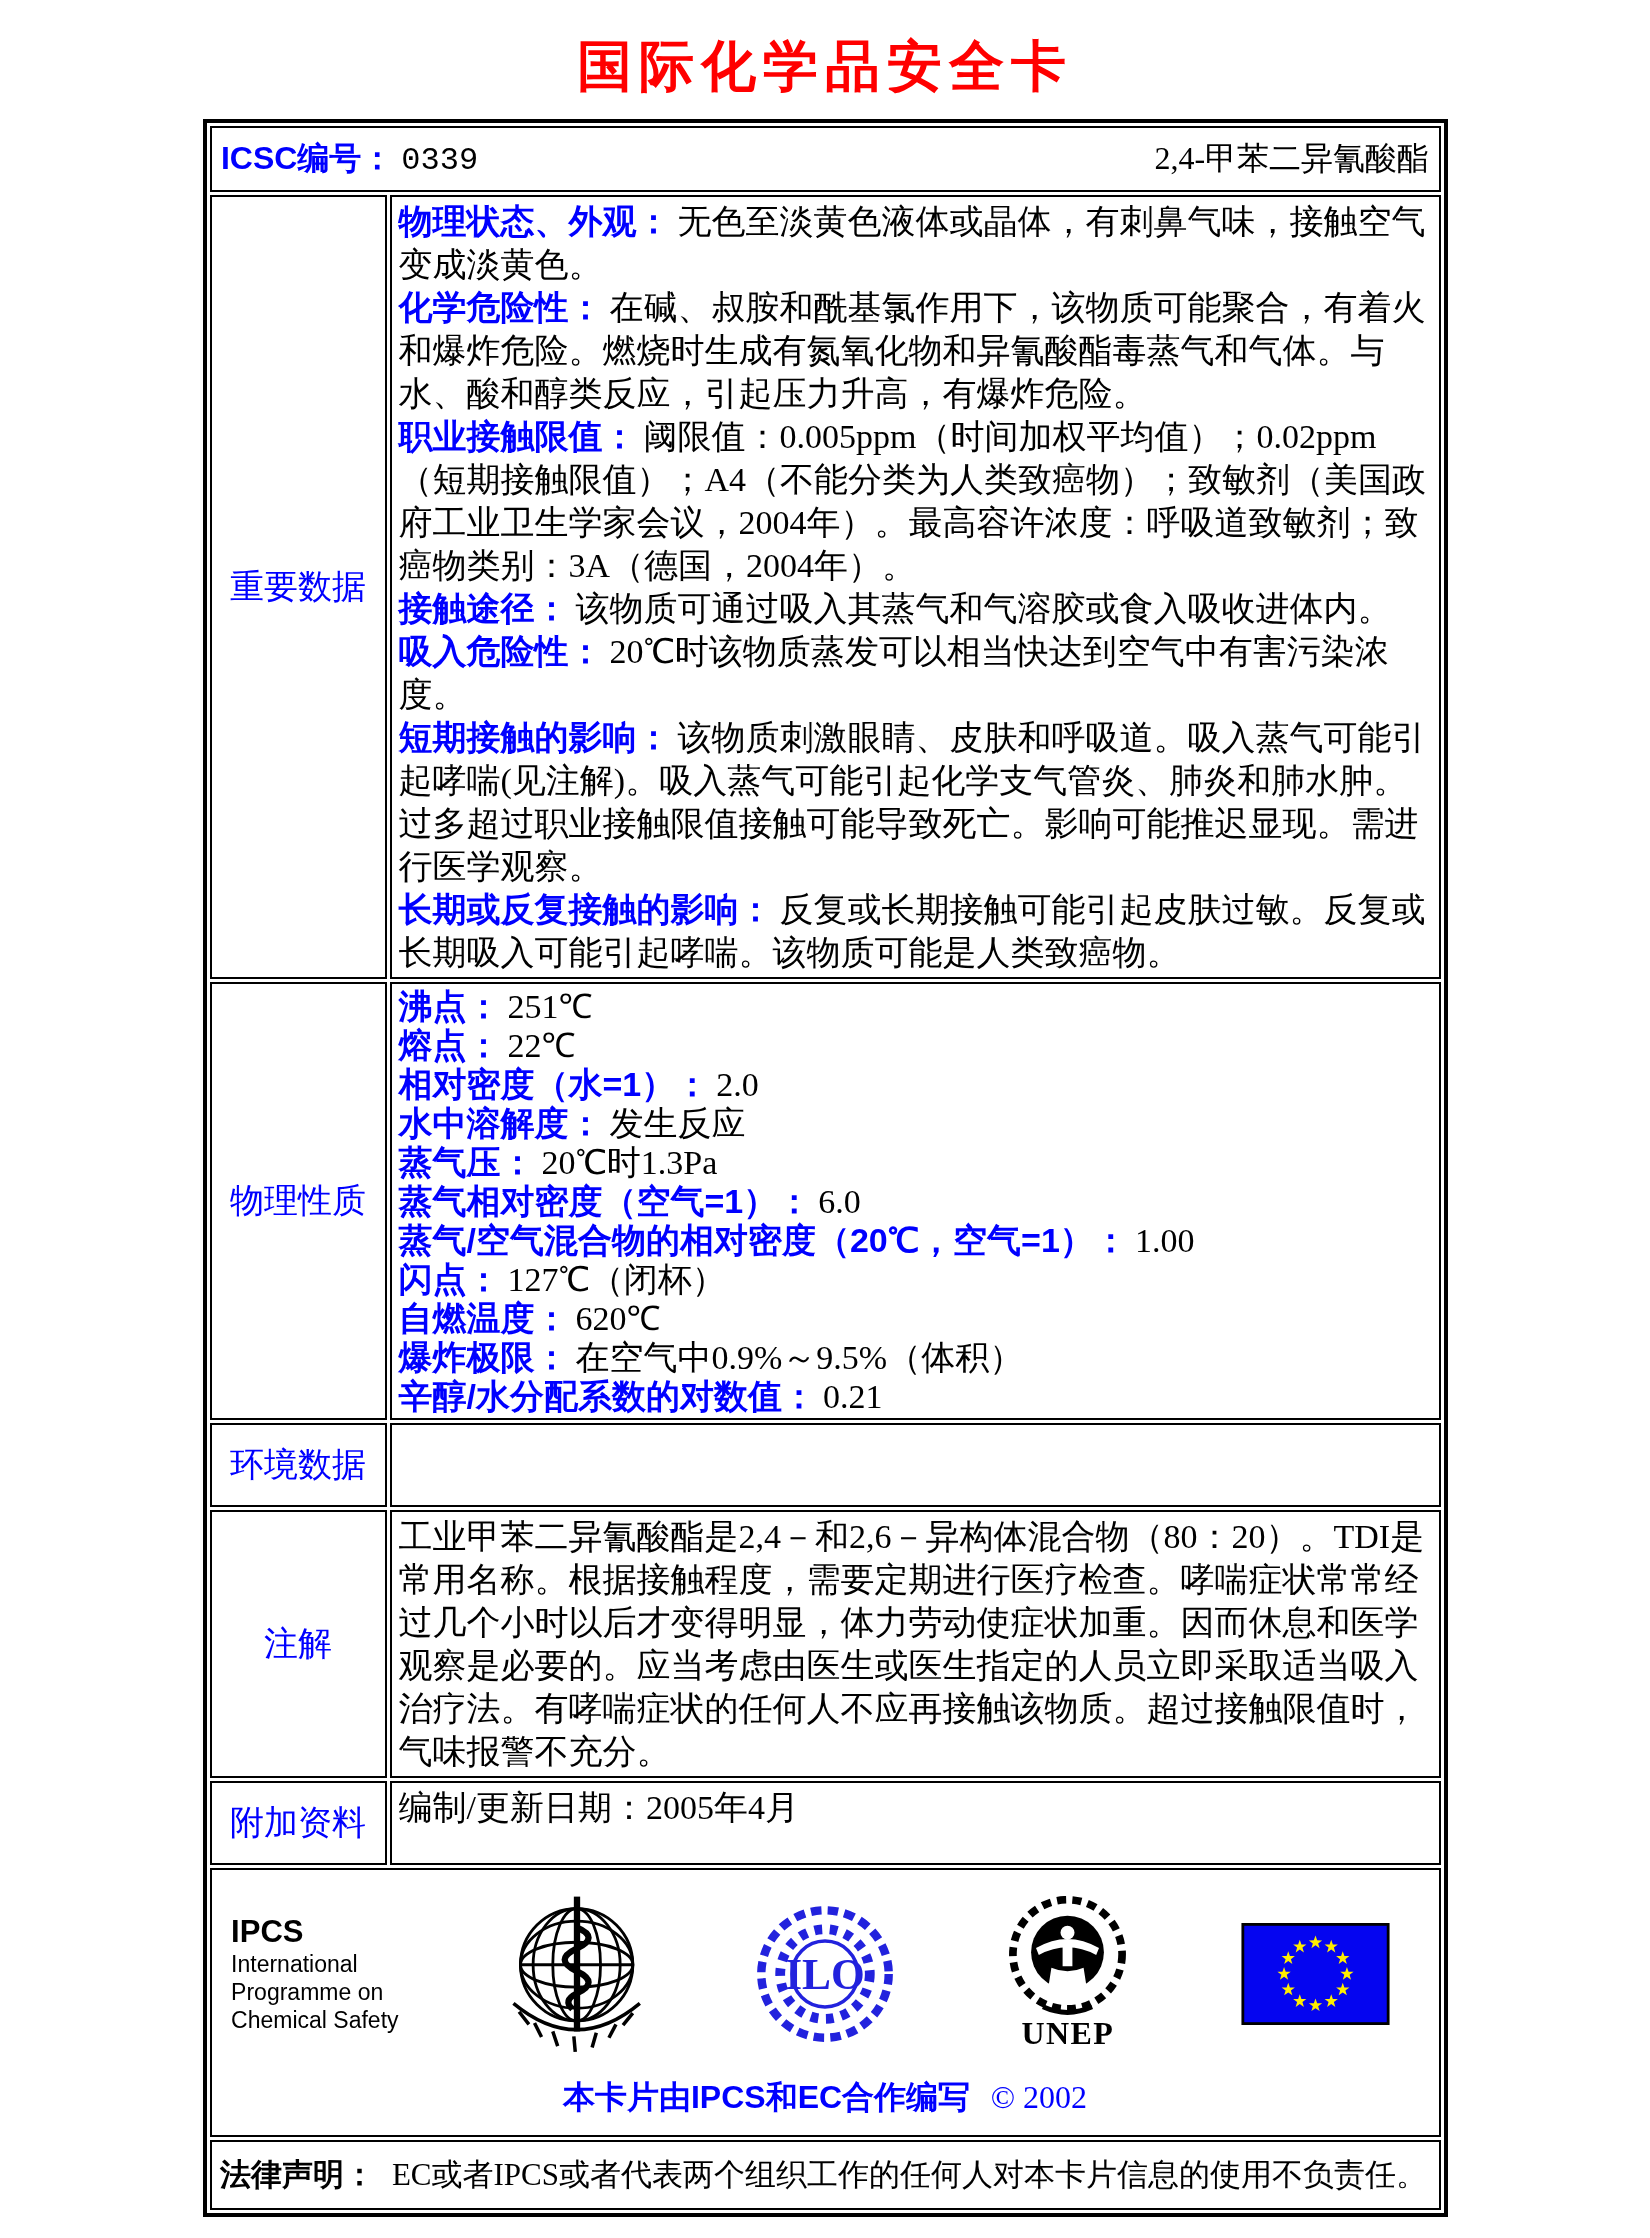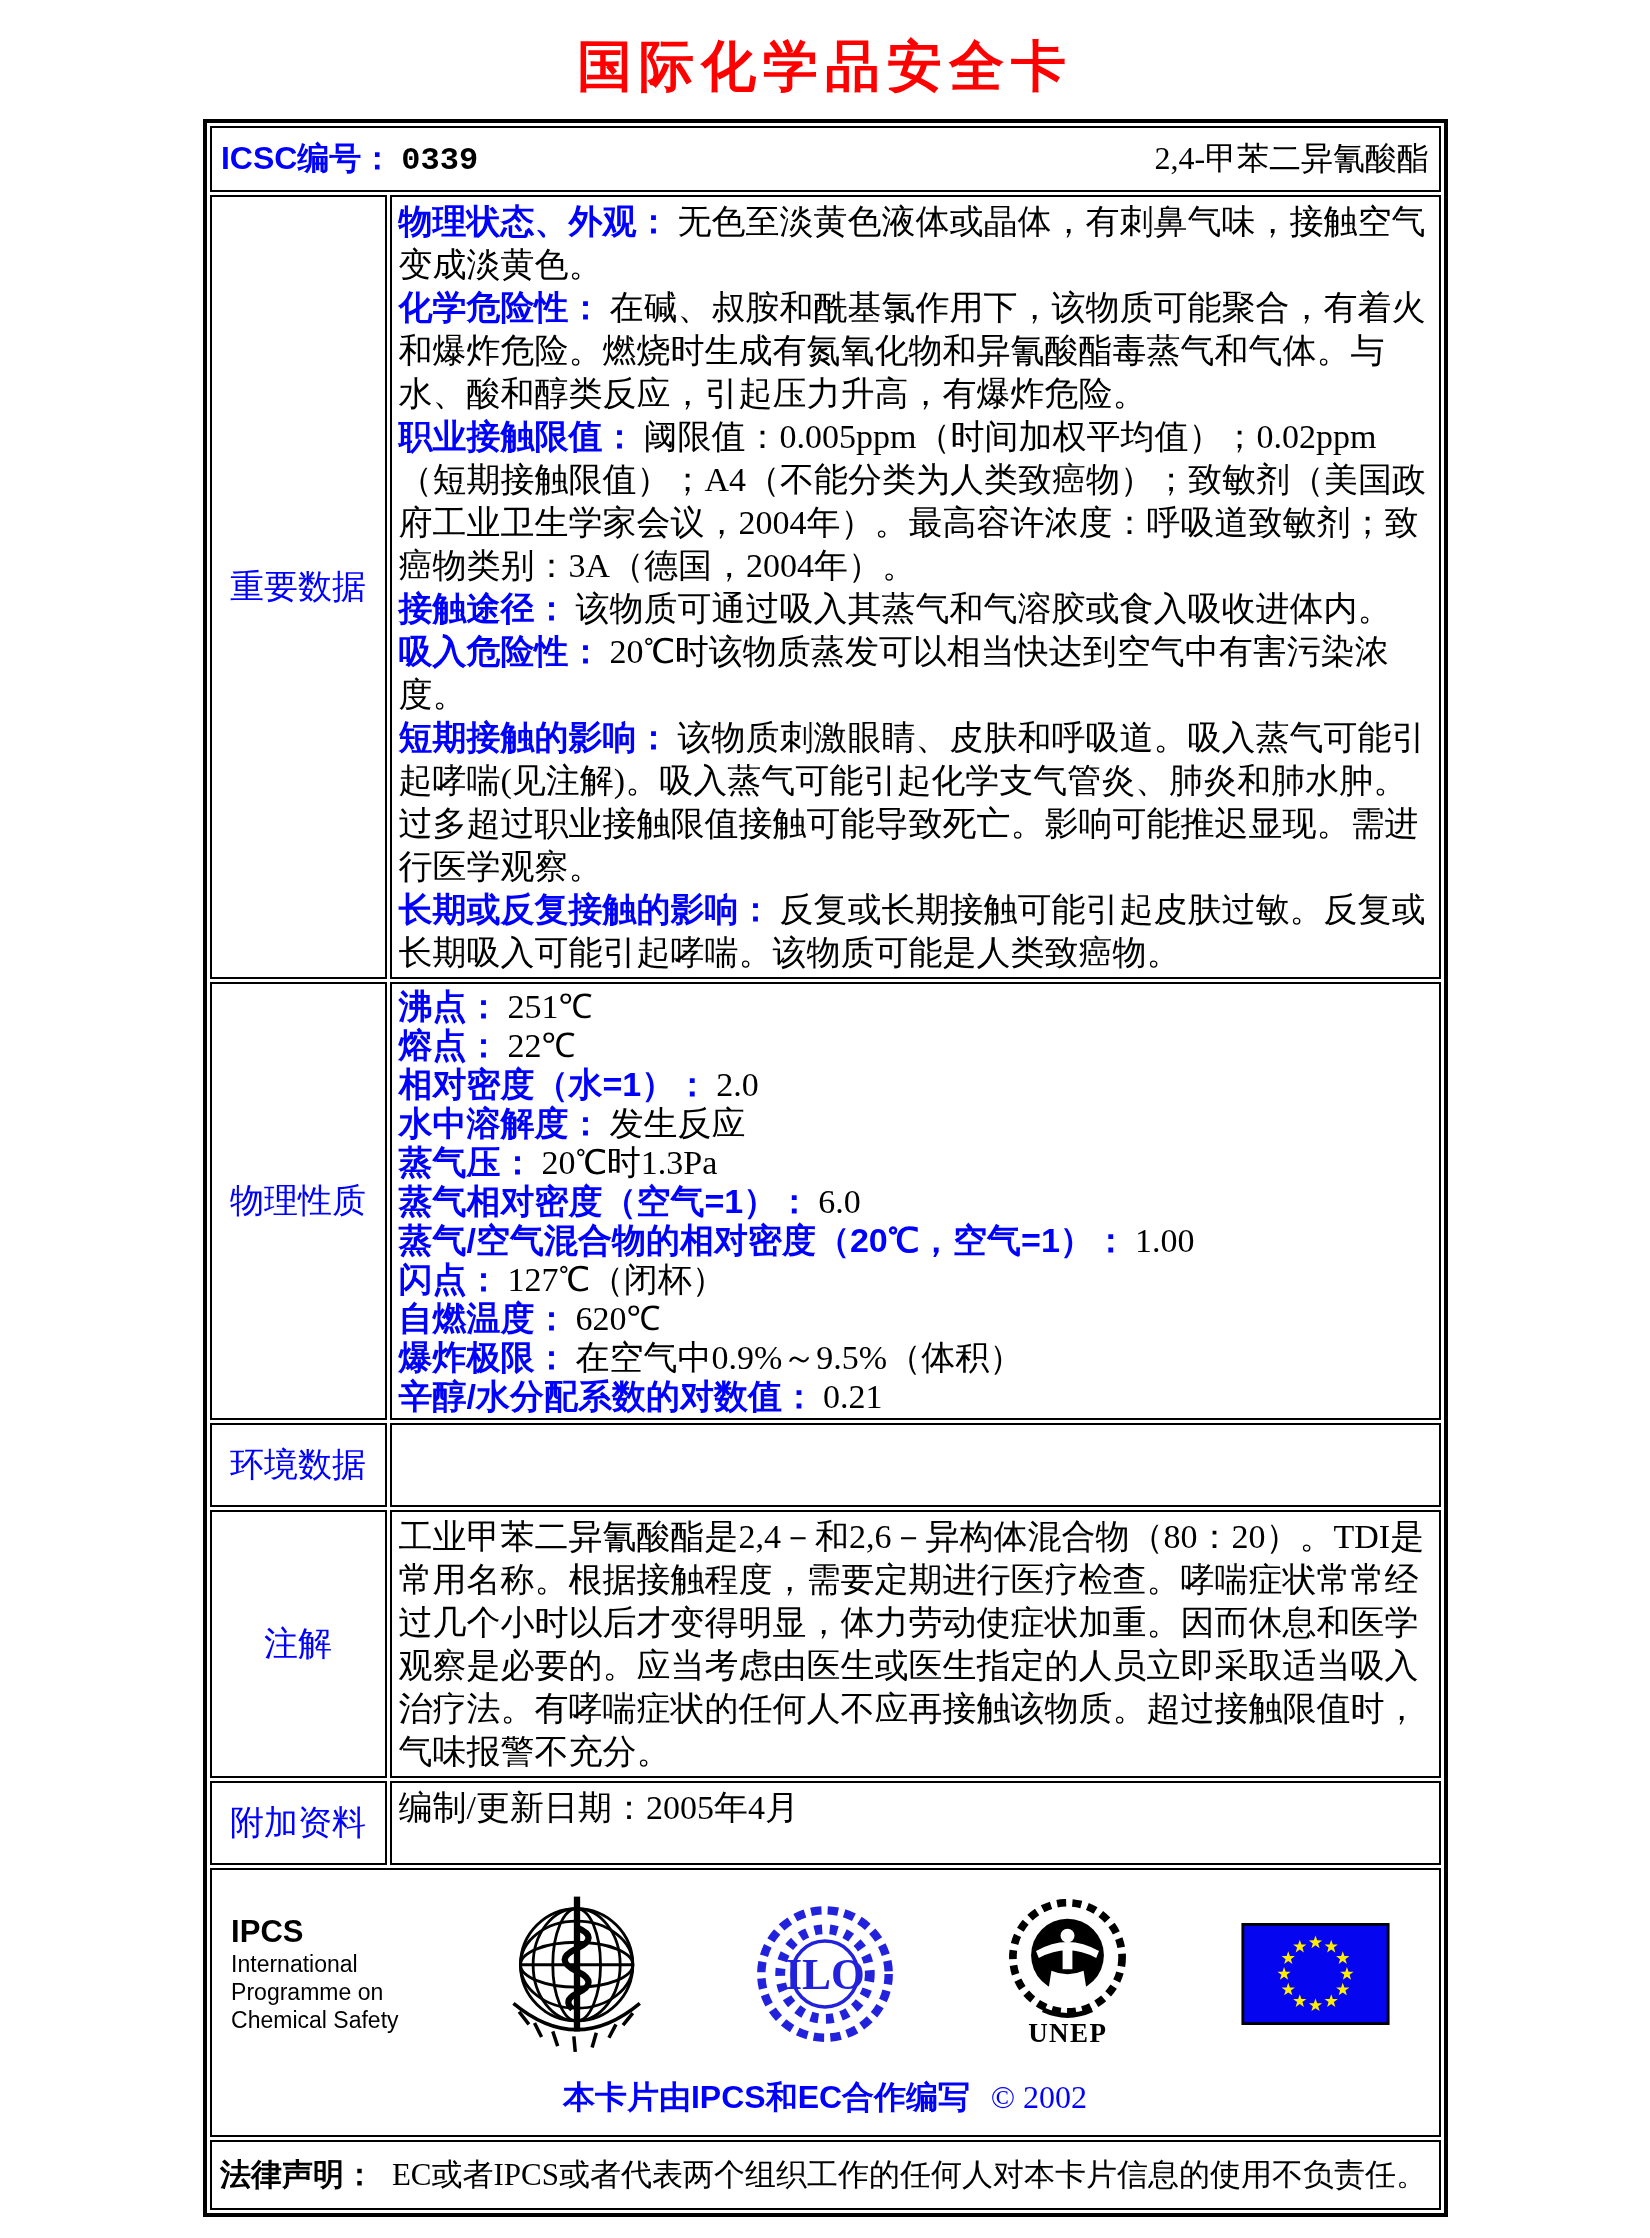--- a/index.html
+++ b/index.html
@@ -28,21 +28,21 @@
   }
   td.cell { border:2.1px solid #000; background:#fff; }
   col.col-label { width:177px; }
   
   .header-flex {
     display:flex; justify-content:space-between; align-items:center;
     min-height:52px; padding:4.2px 8.4px;
     font-size:32px;
   }
   .blue-sans { color:#0000ff; font-family:"Liberation Sans", sans-serif; font-weight:bold; }
-  .mono { font-family:"Liberation Mono", monospace;font-weight:bold; }
+  .mono { font-family:"Liberation Mono", monospace; }
   .header-right { font-size:32px; }
   
   .label-cell {
     text-align:center; vertical-align:middle;
     color:#0000ff;
     font-family:"Liberation Sans", sans-serif;
     font-size:34px;
     padding:17px;
   }
   
@@ -72,21 +72,21 @@
     display:flex; align-items:center; justify-content:space-between;
     padding:7px 42px 0 12.6px;
     min-height:168px;
   }
   .ipcs-block { font-family:"Liberation Sans", sans-serif; line-height:28px; }
   .ipcs-acronym { font-weight:bold; font-size:31px; line-height:36px; }
   .ipcs-line { font-size:23px; }
   .unep-block { text-align:center; }
   .unep-caption {
     font-family:"Liberation Serif", serif;
-    font-weight:bold; font-size:27px; letter-spacing:1.4px; margin-top:-4.2px;
+    font-weight:bold; font-size:32px; letter-spacing:1.4px; margin-top:-4.2px;
   }
   .credit-line {
     text-align:center;
     color:#0000ff;
     padding:18px 0 9.8px 0;
     font-size:32px;
   }
   .credit-text { font-family:"Liberation Sans", sans-serif; font-weight:bold; }
   .credit-copy { font-family:"Liberation Serif", serif; margin-left:12.6px; }
   

